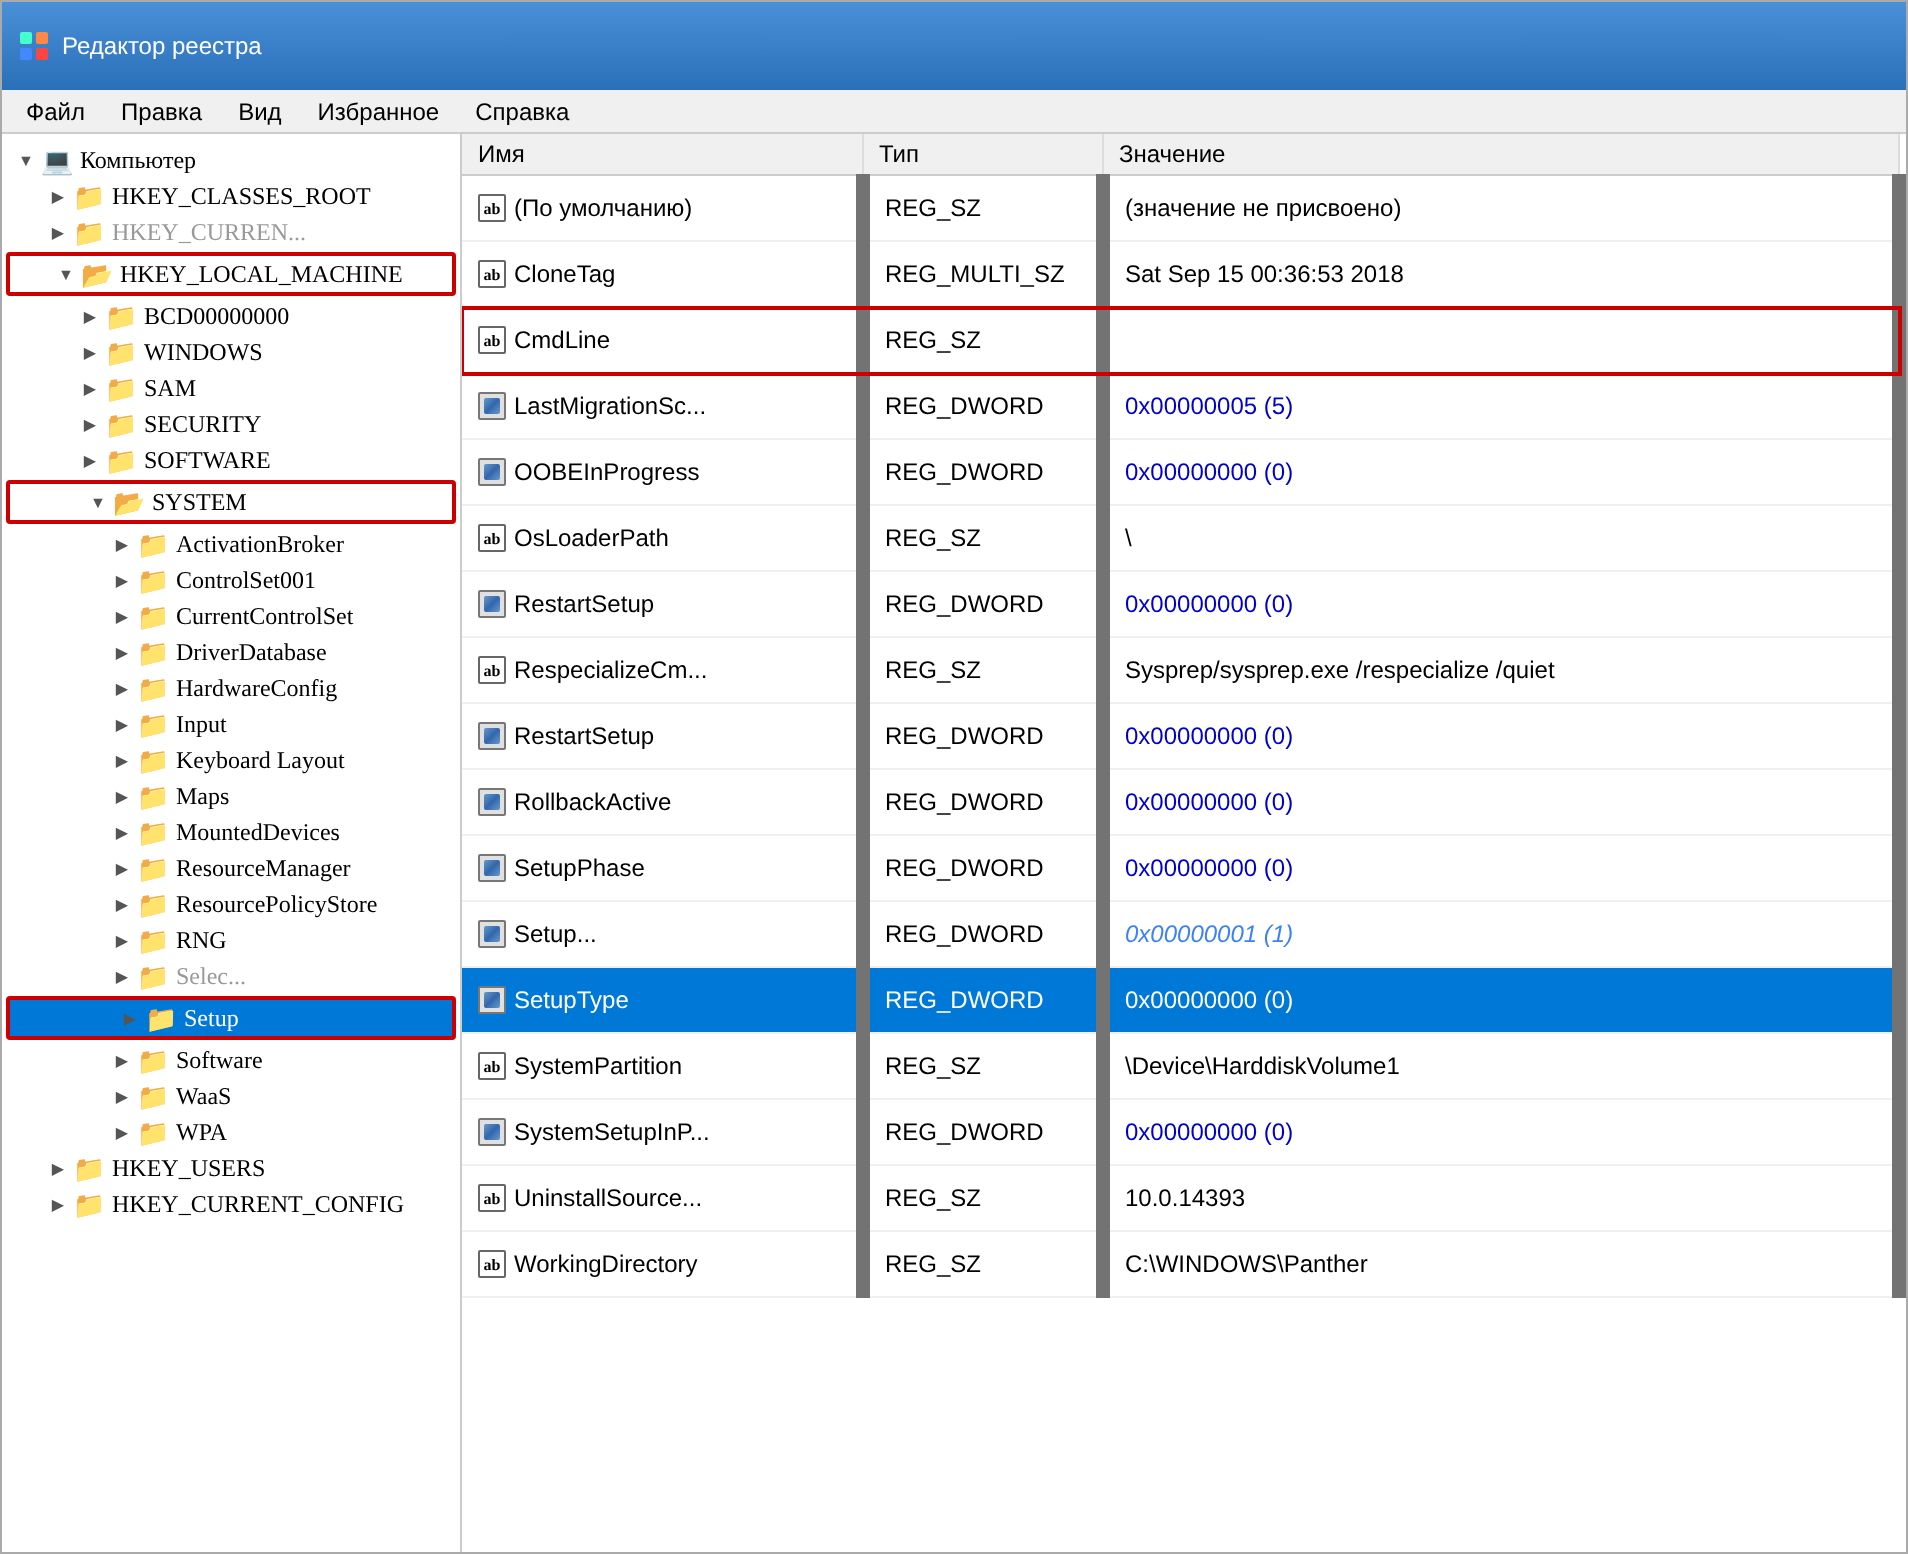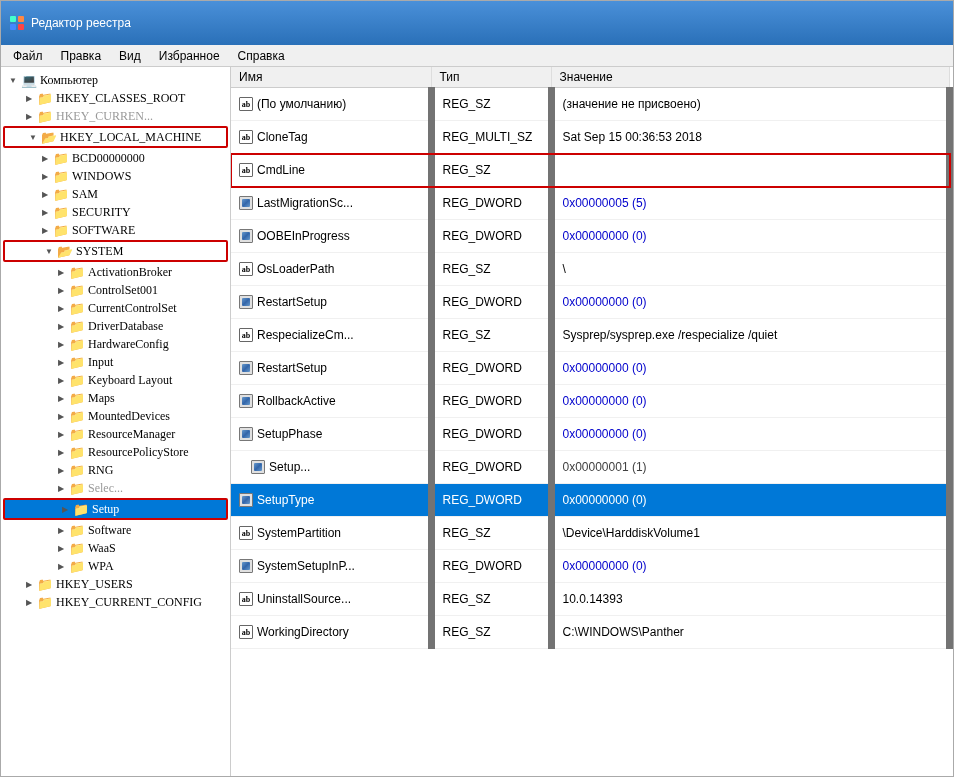--- a/index.html
+++ b/index.html
@@ -548,29 +548,29 @@
                     <span style="width:8px;height:8px;background:linear-gradient(135deg,#6699cc,#3366aa,#6699cc);border-radius:1px;display:block;"></span>
                   </span>
                   <span>SetupPhase</span>
                 </span>
               </td>
               <td>REG_DWORD</td>
               <td style="color: rgb(0, 0, 204);">0x00000000 (0)</td>
             </tr>
             <tr>
               <td>
-                <span style="display:flex;gap:4px;margin-left:12px;">
+                <span style="display:flex;gap:4px;">
                   <span style="display:inline-flex;align-items:center;justify-content:center;width:14px;height:14px;border:1px solid #777;background:#e0e0e0;border-radius:1px;">
                     <span style="width:8px;height:8px;background:linear-gradient(135deg,#6699cc,#3366aa,#6699cc);border-radius:1px;display:block;"></span>
                   </span>
                   <span>Setup...</span>
                 </span>
               </td>
               <td>REG_DWORD</td>
-              <td style="color: #404040;">0x00000001 (1)</td>
+              <td style="color: #3b82f6; font-style: italic;">0x00000001 (1)</td>
             </tr>
             <tr class="row-blue">
               <td>
                 <span style="display:flex;align-items:center;gap:4px;">
                   <span style="display:inline-flex;align-items:center;justify-content:center;width:14px;height:14px;border:1px solid #777;background:#e0e0e0;border-radius:1px;">
                     <span style="width:8px;height:8px;background:linear-gradient(135deg,#6699cc,#3366aa,#6699cc);border-radius:1px;display:block;"></span>
                   </span>
                   <span>SetupType</span>
                 </span>
               </td>

